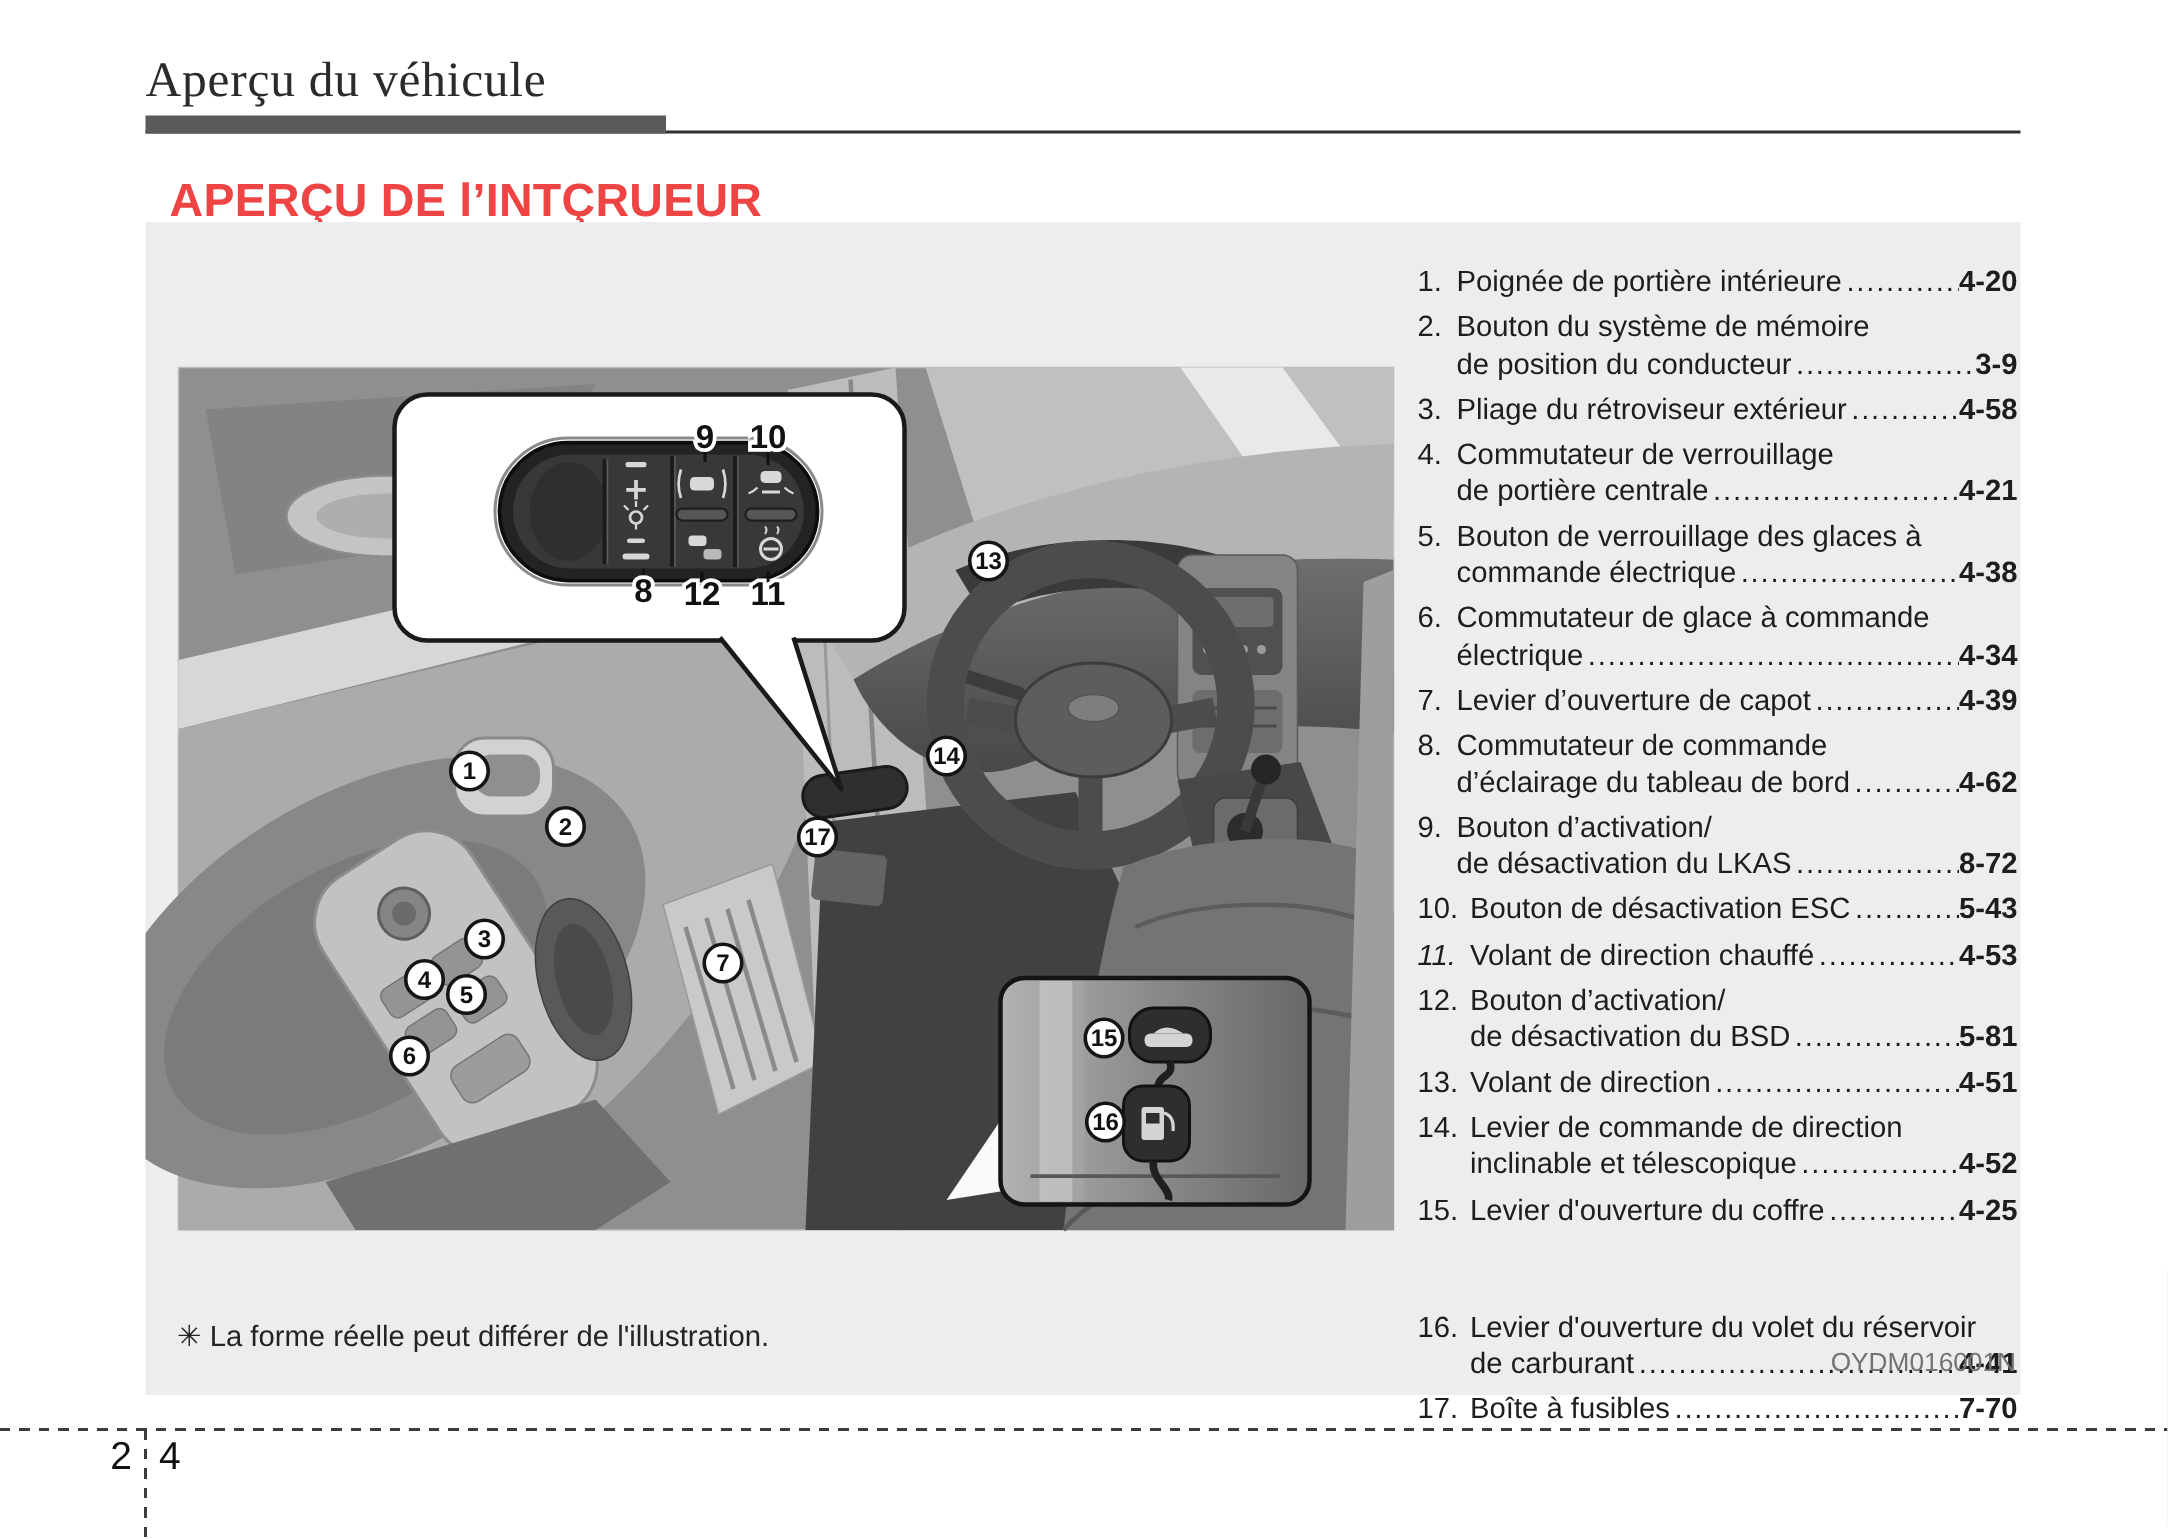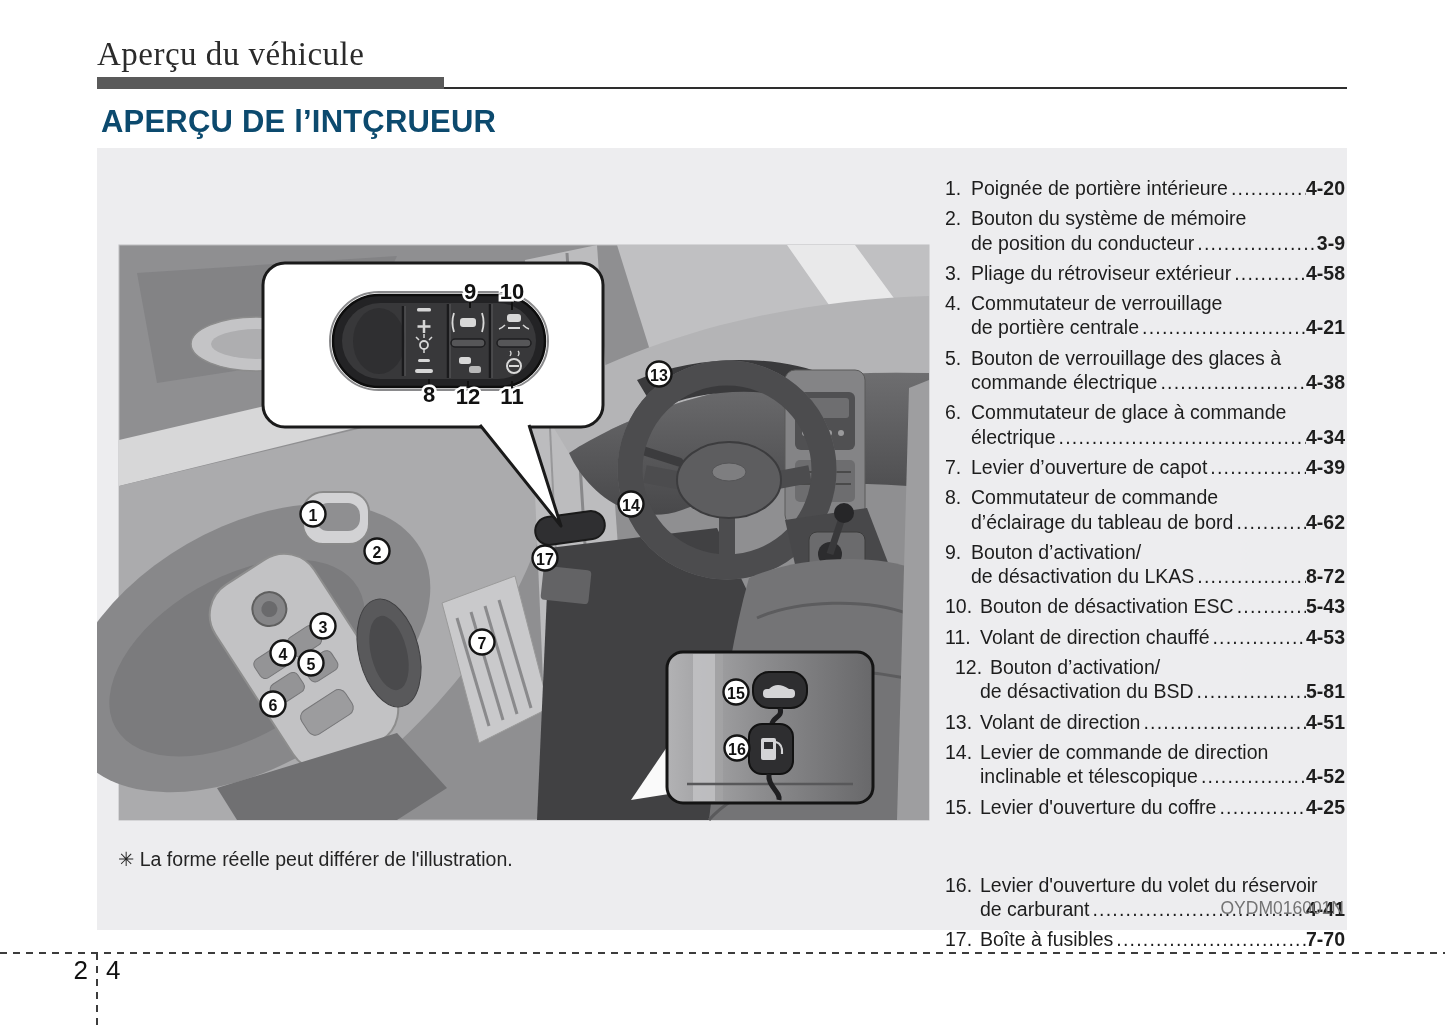--- a/index.html
+++ b/index.html
@@ -14,31 +14,31 @@
   .chapter{position:absolute;left:97px;top:36px;width:1250px;}
   .chapter-title{
     font-family:"Liberation Serif",serif;
     font-size:33px;font-weight:normal;color:#2b2b2b;
     margin:0 0 4px 0;letter-spacing:.5px;
   }
   .rule{position:relative;height:10px;border-bottom:2px solid #2e2e2e;}
   .rule-bar{position:absolute;left:0;bottom:-2px;width:347px;height:12px;background:#5a5a5a;}
   
   .page-title{
-    position:absolute;left:97px;top:100px;margin:4px;
-    font-size:31px;font-weight:bold;color:#0c4a6e;letter-spacing:0.2px;
+    position:absolute;left:97px;top:100px;margin:16px;
+    font-size:31px;font-weight:bold;color:#ef4444;letter-spacing:0.2px;
   }
   
   .figure{
     position:absolute;left:97px;top:148px;width:1250px;height:782px;
     background:#ededef;
   }
   .figure svg.art{position:absolute;left:0;top:0;display:block;}
   .note{
-    position:absolute;left:21px;top:700px;
+    position:absolute;left:21px;top:731px;
     font-size:19.5px;color:#242424;
   }
   .fig-code{
     position:absolute;right:3px;top:750px;
     font-size:17.5px;color:#737373;
   }
   
   .legend{
     position:absolute;left:848px;top:28px;width:400px;
     font-size:19.5px;line-height:24.3px;color:#1d1d1d;
@@ -453,29 +453,29 @@
       <div class="legend-item">
         <div class="legend-line">
           <span class="num" style="width: 35px;">10.</span>
           <span class="txt">Bouton de désactivation ESC</span>
           <span class="dots">........................................................................................................................</span>
           <span class="pg">5-43</span>
         </div>
       </div>
       <div class="legend-item">
         <div class="legend-line">
-          <span class="num" style="width: 35px;">11.</span>
+          <span class="num" style="width: 35px; font-style: italic;">11.</span>
           <span class="txt">Volant de direction chauffé</span>
           <span class="dots">........................................................................................................................</span>
           <span class="pg">4-53</span>
         </div>
       </div>
       <div class="legend-item">
         <div class="legend-line">
-          <span class="num" style="width: 35px; margin-left: 10px;">12.</span>
+          <span class="num" style="width: 35px;">12.</span>
           <span class="txt">Bouton d’activation/</span>
         </div>
         <div class="legend-line">
           <span class="num" style="width: 35px;"></span>
           <span class="txt">de désactivation du BSD</span>
           <span class="dots">........................................................................................................................</span>
           <span class="pg">5-81</span>
         </div>
       </div>
       <div class="legend-item">

